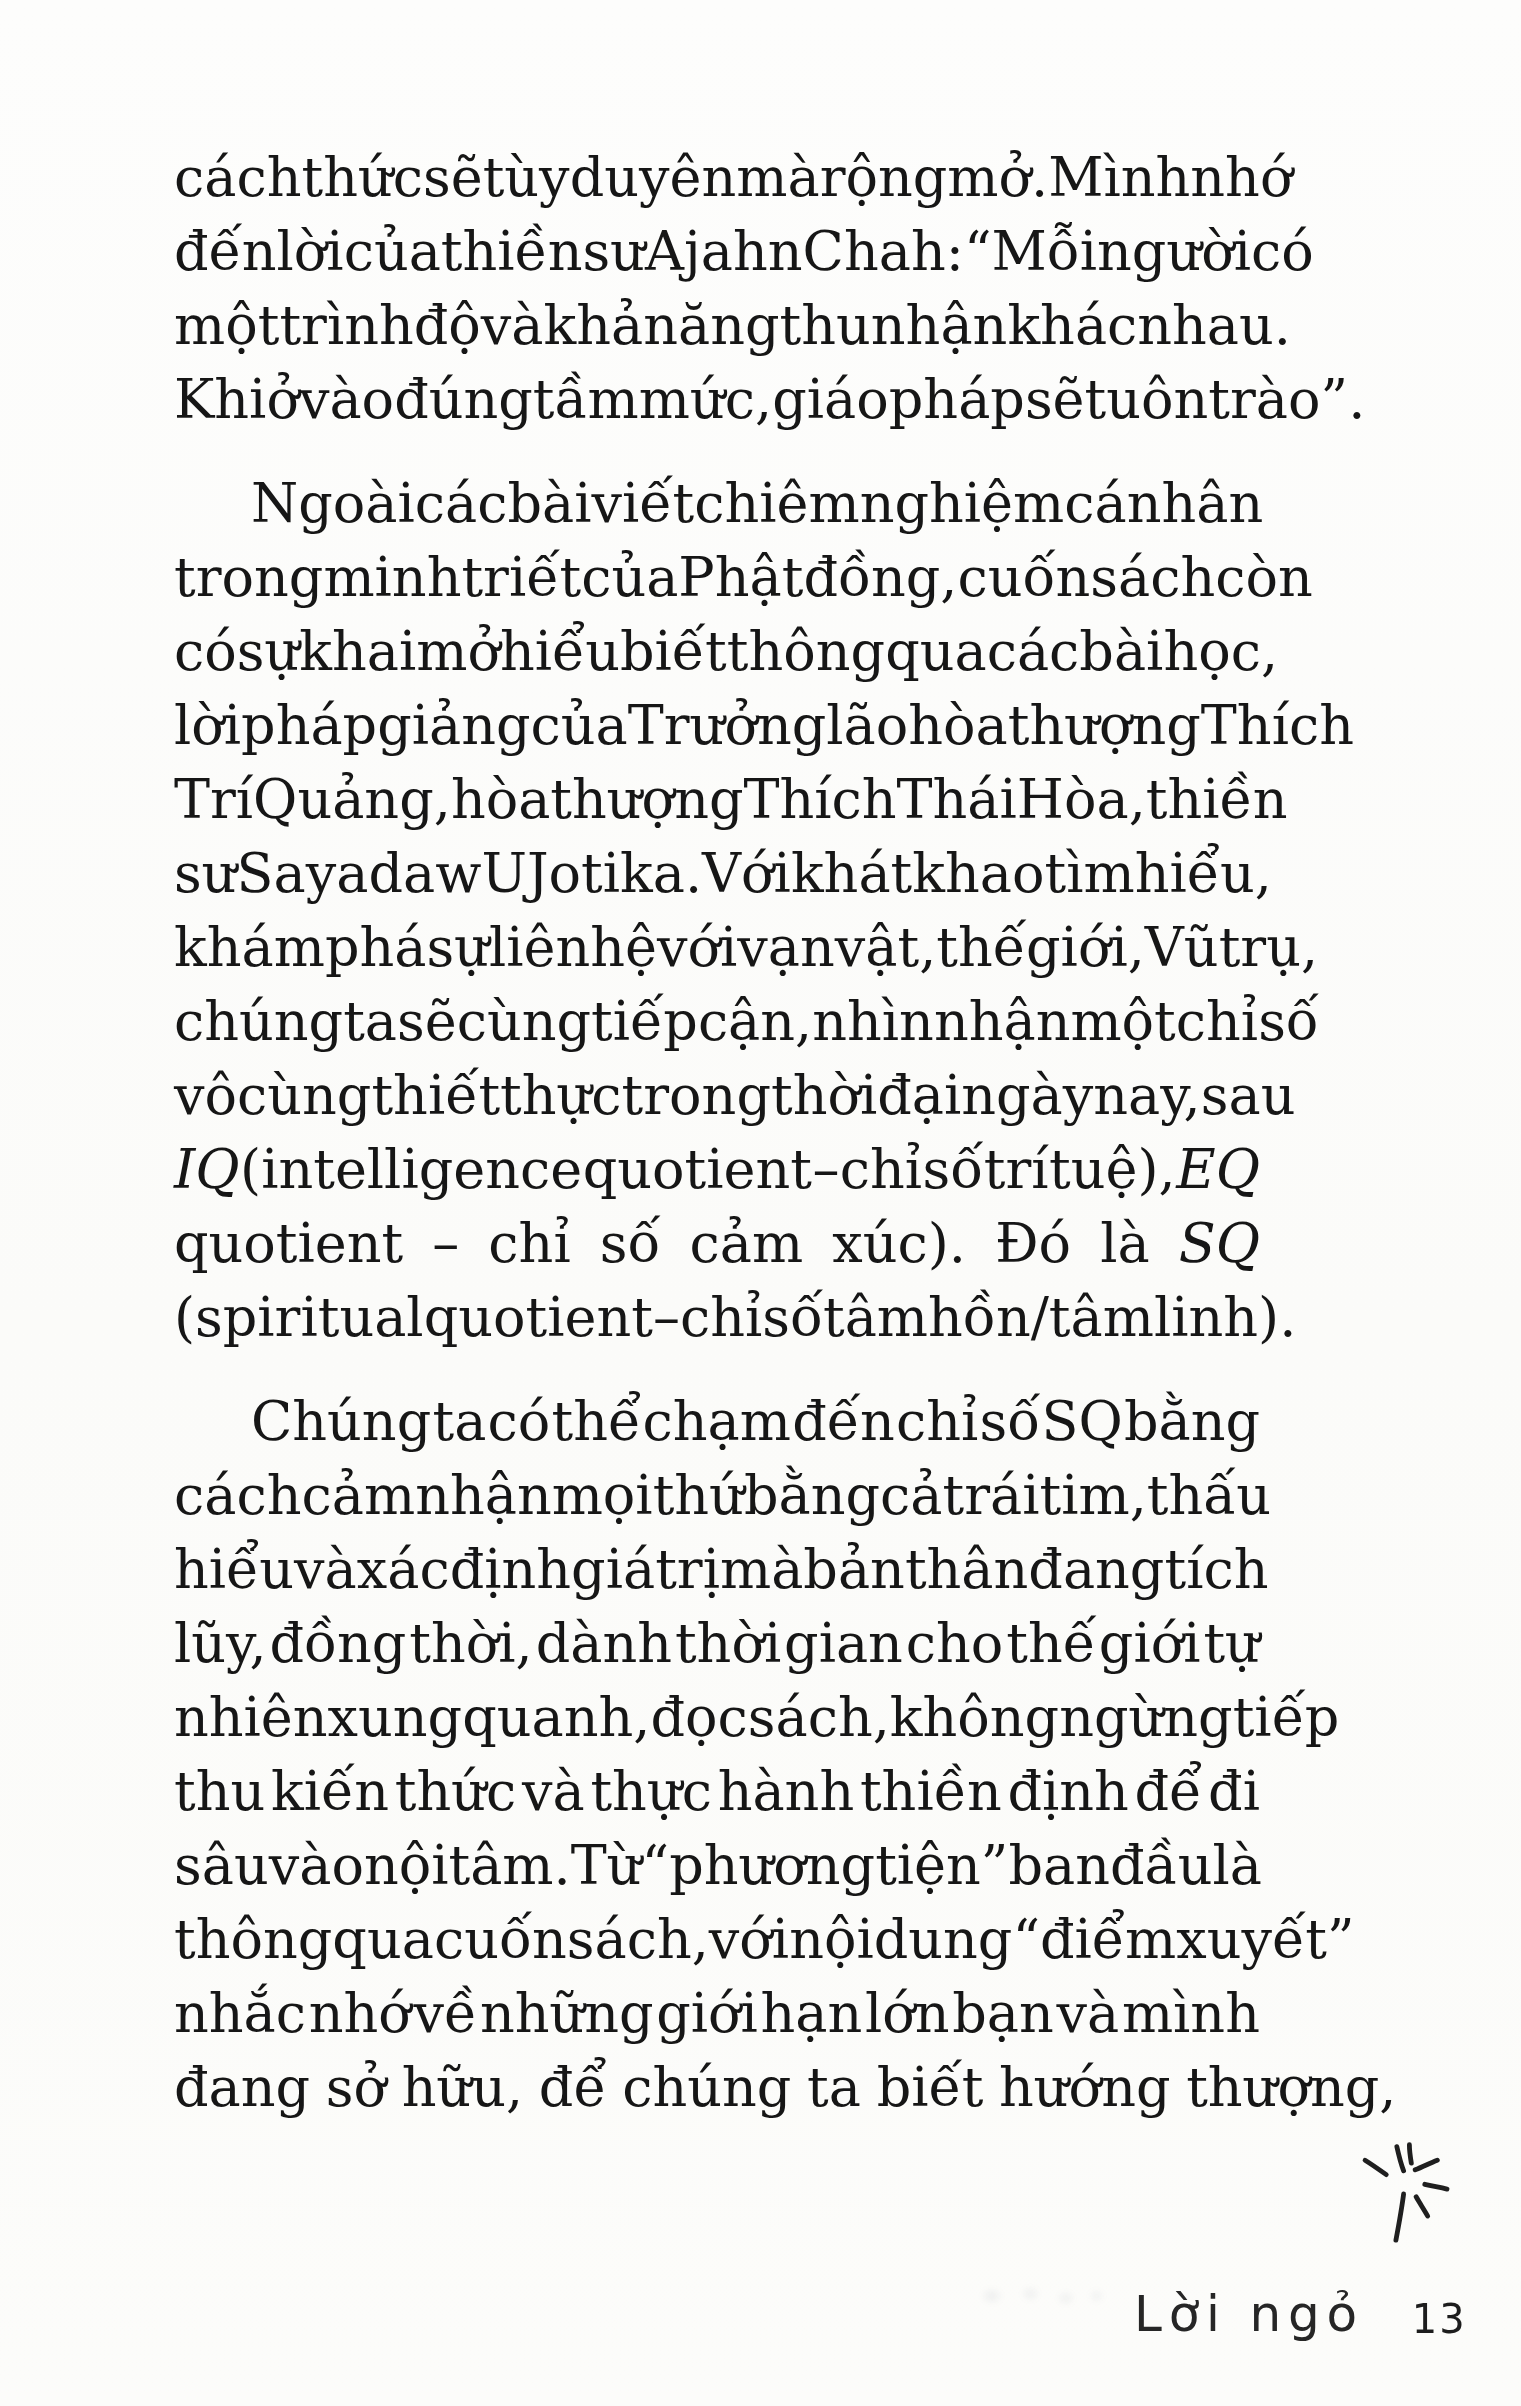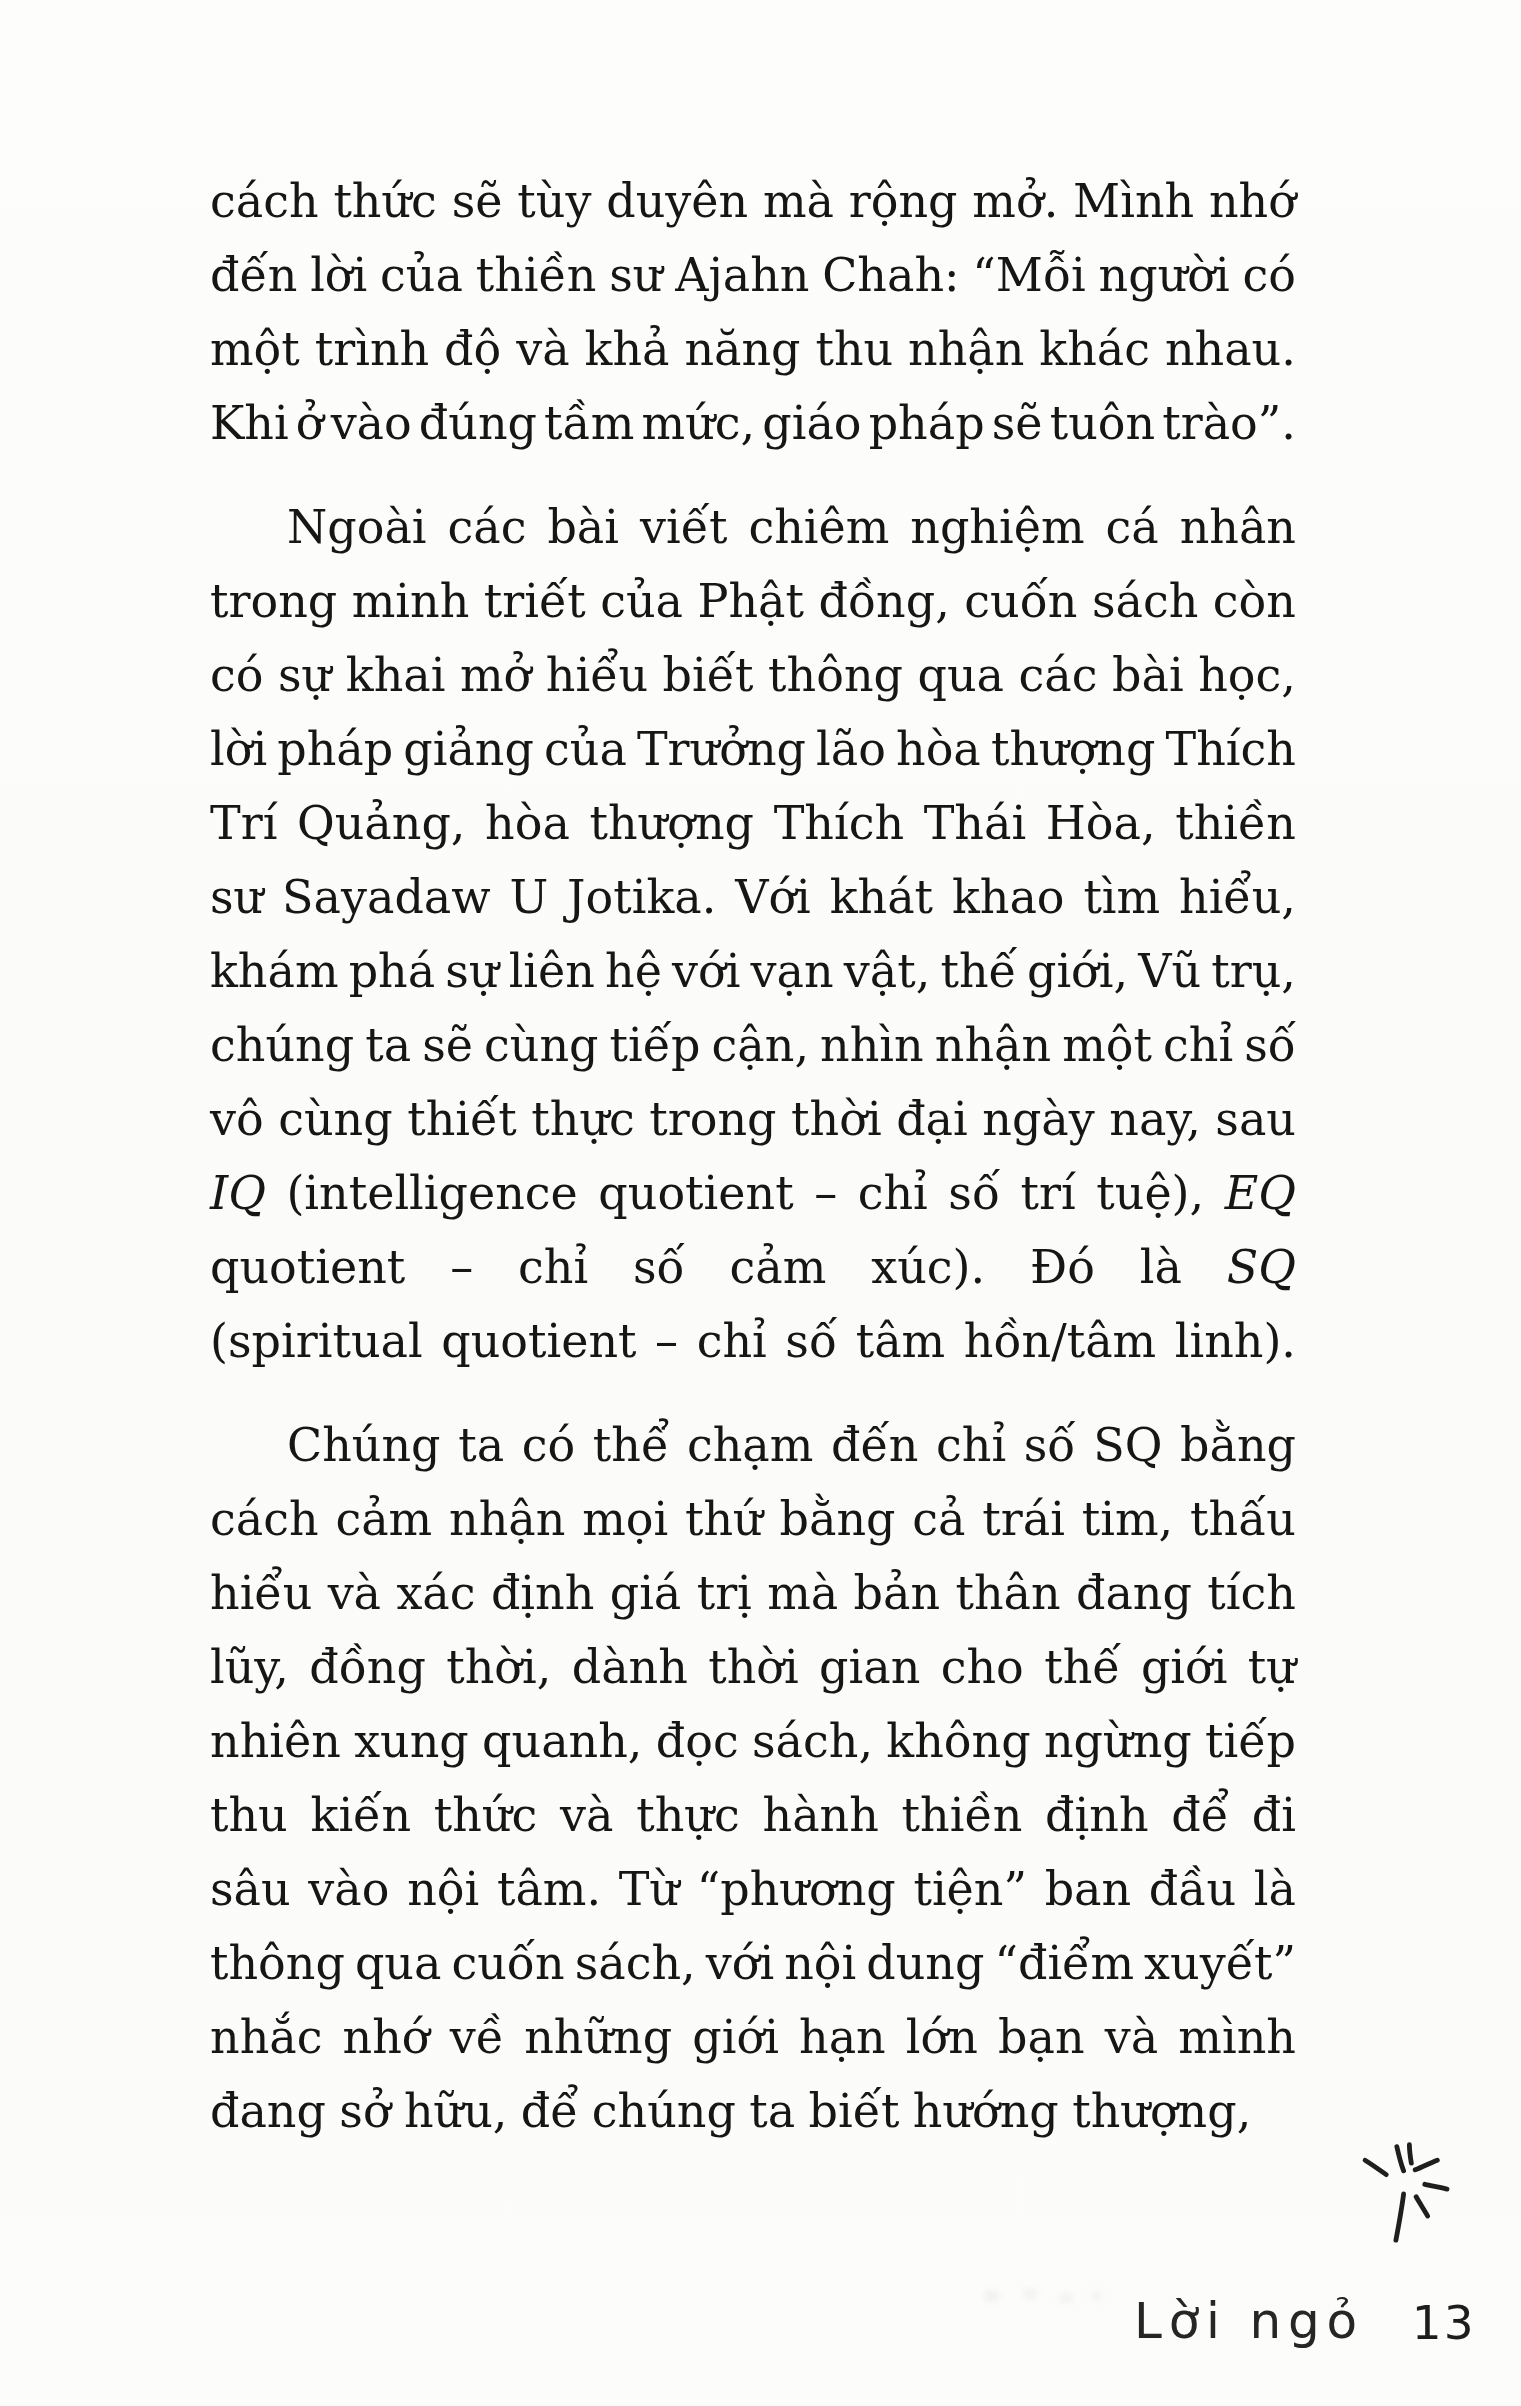--- a/index.html
+++ b/index.html
@@ -7,24 +7,23 @@
     position:relative;
     width:1522px;height:2406px;
     background:linear-gradient(180deg,#fdfdfc 0%,#fbfbf9 55%,#fcfcfa 100%);
     overflow:hidden;
     font-family:"DejaVu Serif","Liberation Serif",serif;
     color:#161616;
   }
   
   .text-block{
     position:absolute;
-    left:174px;top:164px;width:1086px;
-    font-size:46px;
+    left:174px;top:141px;width:1086px;
+    font-size:54px;
     color:#161616;
-    margin-left:36px;
   }
   .para{margin:0;}
   .para + .para{margin-top:30px;}
   .line{
     display:flex;
     justify-content:space-between;
     line-height:74px;
     white-space:nowrap;
   }
   .line.nj{justify-content:flex-start;column-gap:.29em;}
@@ -33,21 +32,21 @@
   .it{font-style:italic;}
   
   .footer{
     position:absolute;
     left:1134px;top:2267px;
     display:flex;align-items:flex-end;column-gap:48px;
     font-family:"DejaVu Sans","Liberation Sans",sans-serif;
     line-height:1;
   }
   .footer .section{font-size:50px;letter-spacing:6.8px;color:#262626;}
-  .footer .pagenum{font-size:47px;letter-spacing:1.9px;color:#1d1d1d;margin-top:32px;}
+  .footer .pagenum{font-size:40px;letter-spacing:1.9px;color:#1d1d1d;margin-top:32px;}
   
   .sparkle{position:absolute;left:1358px;top:2139px;width:97px;height:106px;}
   .sparkle svg{display:block;width:100%;height:100%;}
   
   .ghost{
     position:absolute;left:961px;top:2274px;width:154px;height:44px;
     background:
       radial-gradient(17.4px 13.5px at 20% 50%, rgba(105,115,130,.18), transparent 70%),
       radial-gradient(15.4px 12.6px at 45% 45%, rgba(105,115,130,.16), transparent 70%),
       radial-gradient(14.5px 12.6px at 68% 55%, rgba(105,115,130,.15), transparent 70%),

